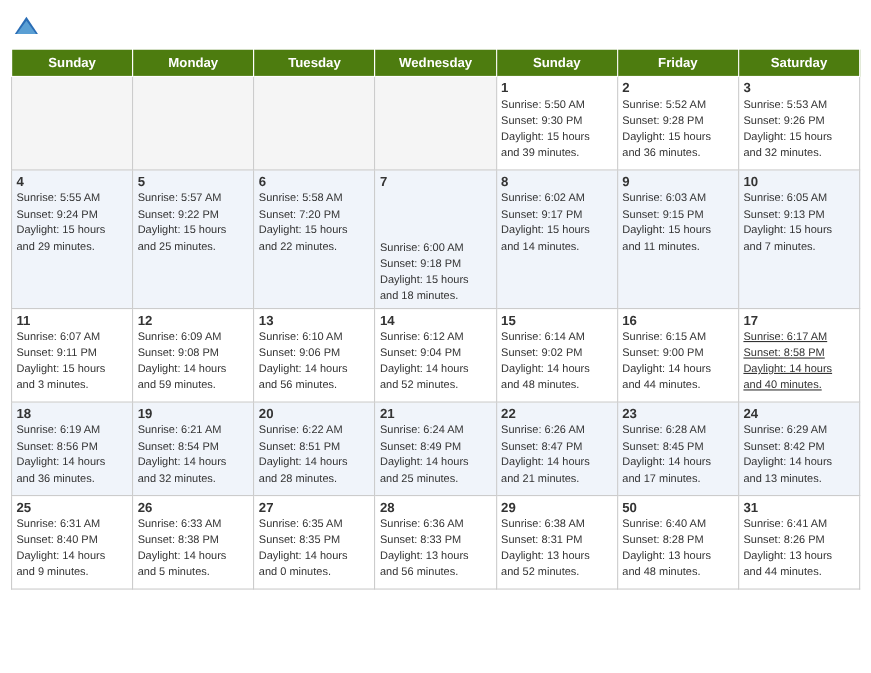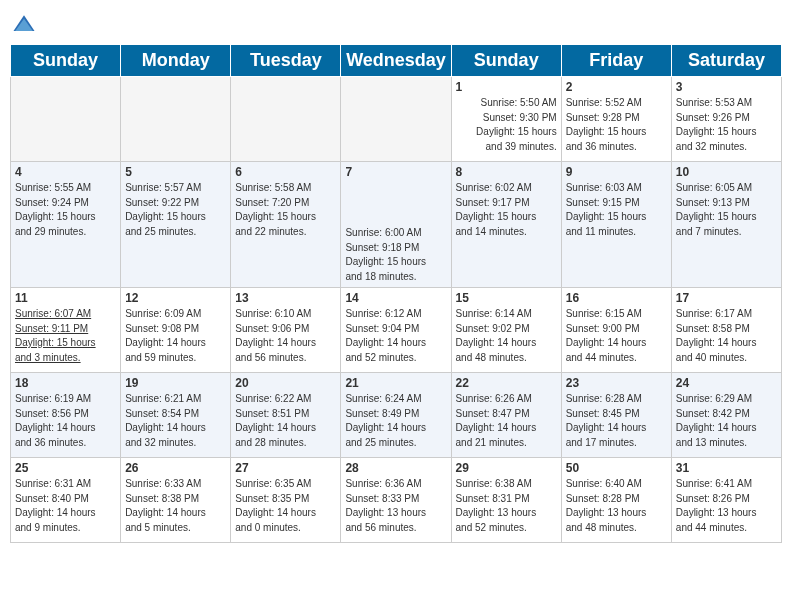--- a/index.html
+++ b/index.html
@@ -51,25 +51,25 @@
     .location {
       font-size: 15px;
       color: #444;
     }
     table {
       width: 100%;
       border-collapse: collapse;
       table-layout: fixed;
     }
     th {
-      background-color: #0369a1;
+      background-color: #4d7c0f;
       color: #fff;
       text-align: center;
       padding: 5px 2px;
-      font-size: 18px;
+      font-size: 12px;
       border: 1px solid #fff;
     }
     td {
       vertical-align: top;
       border: 1px solid #ccc;
       padding: 3px 4px;
       font-size: 10.5px;
       color: #333;
       height: 85px;
       background: #fff;
@@ -128,21 +128,21 @@
       </tr>
   </thead>
   <tbody id="calendar-body">
   <tr>
         <td class="empty"></td>
         <td class="empty"></td>
         <td class="empty"></td>
         <td class="empty"></td>
         <td>
           <div class="day-number">1</div>
-          <div class="day-info" style="white-space: pre-line; text-align: right;">Sunrise: 5:50 AM
+          <div class="day-info" style="white-space: pre-line;">Sunrise: 5:50 AM
 Sunset: 9:30 PM
 Daylight: 15 hours
 and 39 minutes.</div>
         </td>
         <td>
           <div class="day-number">2</div>
           <div class="day-info" style="white-space: pre-line;">Sunrise: 5:52 AM
 Sunset: 9:28 PM
 Daylight: 15 hours
 and 36 minutes.</div>
@@ -202,21 +202,21 @@
           <div class="day-number">10</div>
           <div class="day-info" style="white-space: pre-line;">Sunrise: 6:05 AM
 Sunset: 9:13 PM
 Daylight: 15 hours
 and 7 minutes.</div>
         </td>
       </tr>
       <tr>
         <td>
           <div class="day-number">11</div>
-          <div class="day-info" style="white-space: pre-line; text-decoration: underline;">Sunrise: 6:07 AM
+          <div class="day-info" style="white-space: pre-line;">Sunrise: 6:07 AM
 Sunset: 9:11 PM
 Daylight: 15 hours
 and 3 minutes.</div>
         </td>
         <td>
           <div class="day-number">12</div>
           <div class="day-info" style="white-space: pre-line;">Sunrise: 6:09 AM
 Sunset: 9:08 PM
 Daylight: 14 hours
 and 59 minutes.</div>
@@ -244,21 +244,21 @@
         </td>
         <td>
           <div class="day-number">16</div>
           <div class="day-info" style="white-space: pre-line;">Sunrise: 6:15 AM
 Sunset: 9:00 PM
 Daylight: 14 hours
 and 44 minutes.</div>
         </td>
         <td>
           <div class="day-number">17</div>
-          <div class="day-info" style="white-space: pre-line;">Sunrise: 6:17 AM
+          <div class="day-info" style="white-space: pre-line; text-decoration: underline;">Sunrise: 6:17 AM
 Sunset: 8:58 PM
 Daylight: 14 hours
 and 40 minutes.</div>
         </td>
       </tr>
       <tr>
         <td>
           <div class="day-number">18</div>
           <div class="day-info" style="white-space: pre-line;">Sunrise: 6:19 AM
 Sunset: 8:56 PM

